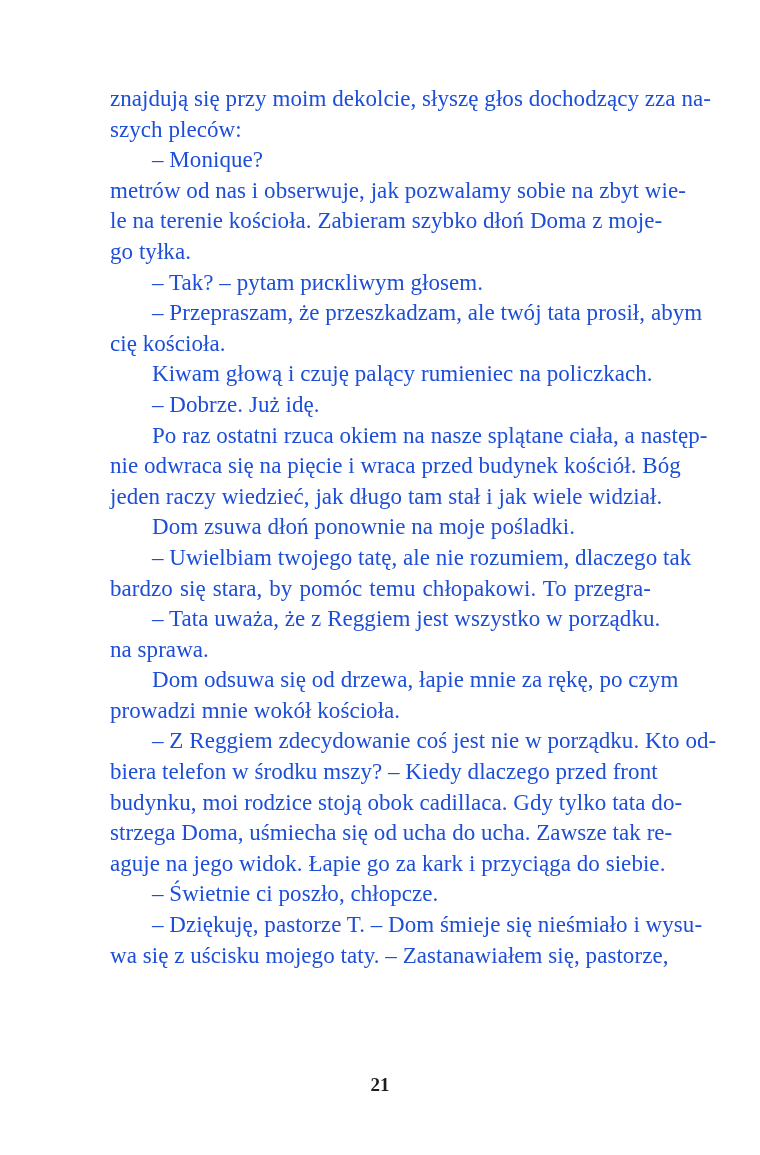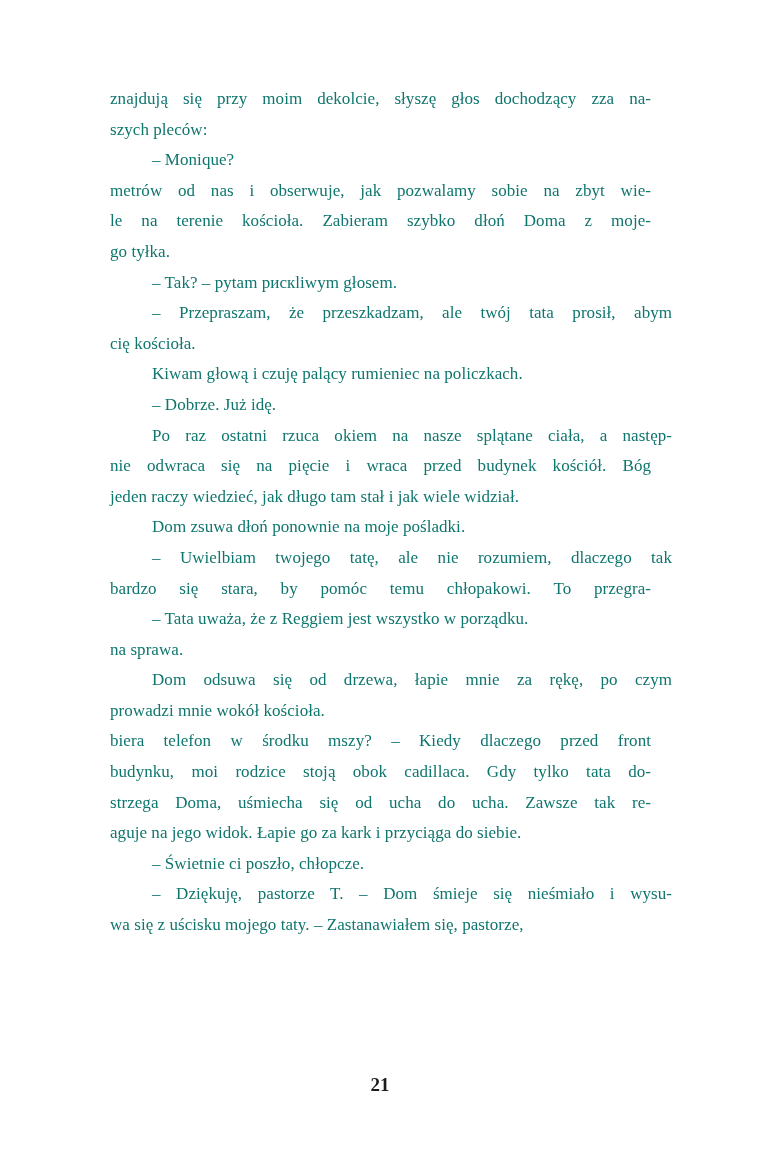--- a/index.html
+++ b/index.html
@@ -31,27 +31,27 @@
     left: 110px;
     top: 84px;
     width: 541px;
   }
 
   
   .line {
     display: block;
     width: 541px;
     height: 30.6px;
-    font-size: 17px;
+    font-size: 23px;
     line-height: 30.6px;
     letter-spacing: 0.05px;
     white-space: nowrap;
     text-align: justify;
     text-align-last: justify;
-    color: #0f766e;
+    color: #1d4ed8;
     font-family: Liberation Serif, serif;
   }
   
   .line.ragged {
     text-align: left;
     text-align-last: left;
   }
   
   .line.indent {
     text-indent: 21px;
@@ -101,20 +101,21 @@
       <div class="line indent"><span class="j">Po raz ostatni rzuca okiem na nasze splątane ciała, a następ-</span></div>
       <div class="line"><span class="j">nie odwraca się na pięcie i wraca przed budynek kościół. Bóg</span></div>
       <div class="line ragged"><span class="j">jeden raczy wiedzieć, jak długo tam stał i jak wiele widział.</span></div>
       <div class="line indent ragged"><span class="j">Dom zsuwa dłoń ponownie na moje pośladki.</span></div>
       <div class="line indent"><span class="j">– Uwielbiam twojego tatę, ale nie rozumiem, dlaczego tak</span></div>
       <div class="line"><span class="j">bardzo się stara, by pomóc temu chłopakowi. To przegra-</span></div>
       <div class="line indent ragged"><span class="j">– Tata uważa, że z Reggiem jest wszystko w porządku.</span></div>
       <div class="line ragged"><span class="j">na sprawa.</span></div>
       <div class="line indent"><span class="j">Dom odsuwa się od drzewa, łapie mnie za rękę, po czym</span></div>
       <div class="line ragged"><span class="j">prowadzi mnie wokół kościoła.</span></div>
+      <div class="line indent"><span class="j">– Z Reggiem zdecydowanie coś jest nie w porządku. Kto od-</span></div>
       <div class="line"><span class="j">biera telefon w środku mszy? – Kiedy dlaczego przed front</span></div>
       <div class="line"><span class="j">budynku, moi rodzice stoją obok cadillaca. Gdy tylko tata do-</span></div>
       <div class="line"><span class="j">strzega Doma, uśmiecha się od ucha do ucha. Zawsze tak re-</span></div>
       <div class="line ragged"><span class="j">aguje na jego widok. Łapie go za kark i przyciąga do siebie.</span></div>
       <div class="line indent ragged"><span class="j">– Świetnie ci poszło, chłopcze.</span></div>
       <div class="line indent"><span class="j">– Dziękuję, pastorze T. – Dom śmieje się nieśmiało i wysu-</span></div>
       <div class="line ragged"><span class="j">wa się z uścisku mojego taty. – Zastanawiałem się, pastorze,</span></div>
     </div>
 
   <div id="folio">21</div>

